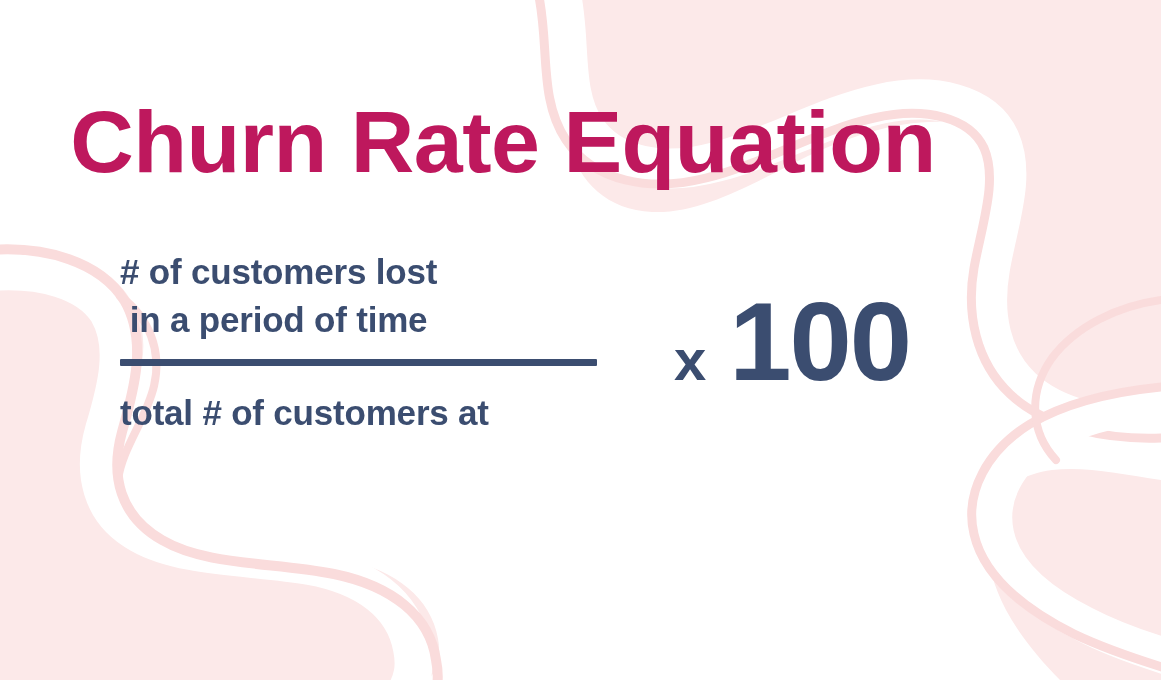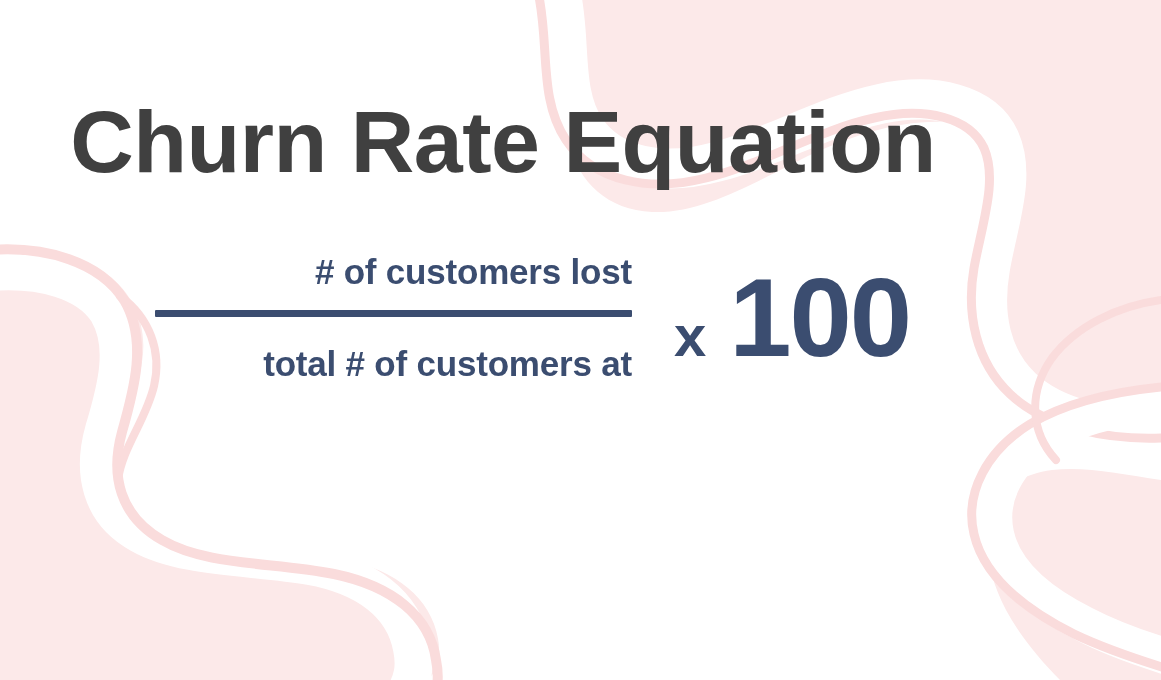--- a/index.html
+++ b/index.html
@@ -38,41 +38,41 @@
   .title {
     position: absolute;
     left: 0;
     top: 96px;
     width: 1006px;
     text-align: center;
     font-family: "Liberation Sans", sans-serif;
     font-size: 88px;
     font-weight: bold;
     letter-spacing: -0.5px;
-    color: #404040;
+    color: #be185d;
     line-height: 1.05;
     white-space: nowrap;
   }
 
   
   .equation {
     position: absolute;
     left: 120px;
     top: 248px;
     width: 830px;
     display: flex;
     flex-direction: row;
     align-items: center;
     justify-content: flex-start;
   }
   .fraction {
     width: 512px;
     display: flex;
     flex-direction: column;
-    align-items: flex-end;
+    align-items: flex-start;
   }
   .numerator, .denominator {
     text-align: center;
     font-family: "Liberation Sans", sans-serif;
     font-weight: bold;
     font-size: 35px;
     line-height: 1.38;
     color: #3b4d70;
     letter-spacing: -0.2px;
     white-space: nowrap;
@@ -207,20 +207,21 @@
   <div id="content">
 
     <div class="title">Churn Rate Equation</div>
 
     <div class="equation">
 
       <div class="fraction">
 
         <div class="numerator">
           <div># of customers lost</div>
+          <div>in a period of time</div>
         </div>
 
         <div class="frac-bar"></div>
 
         <div class="denominator">
           <div>total # of customers at</div>
         </div>
 
       </div>
 

